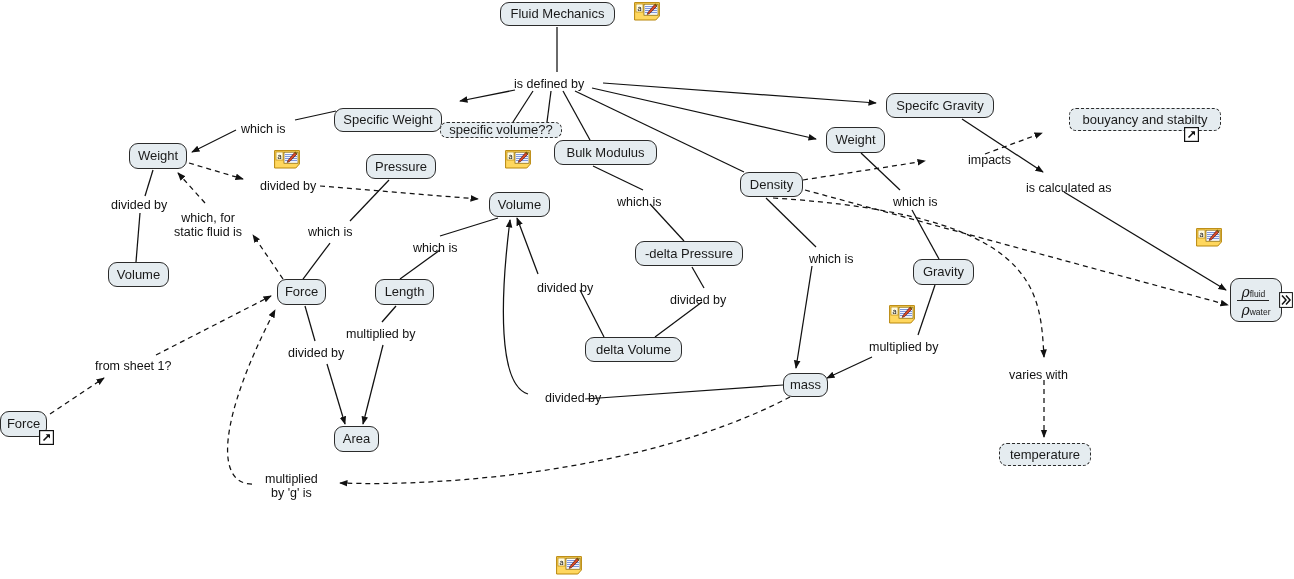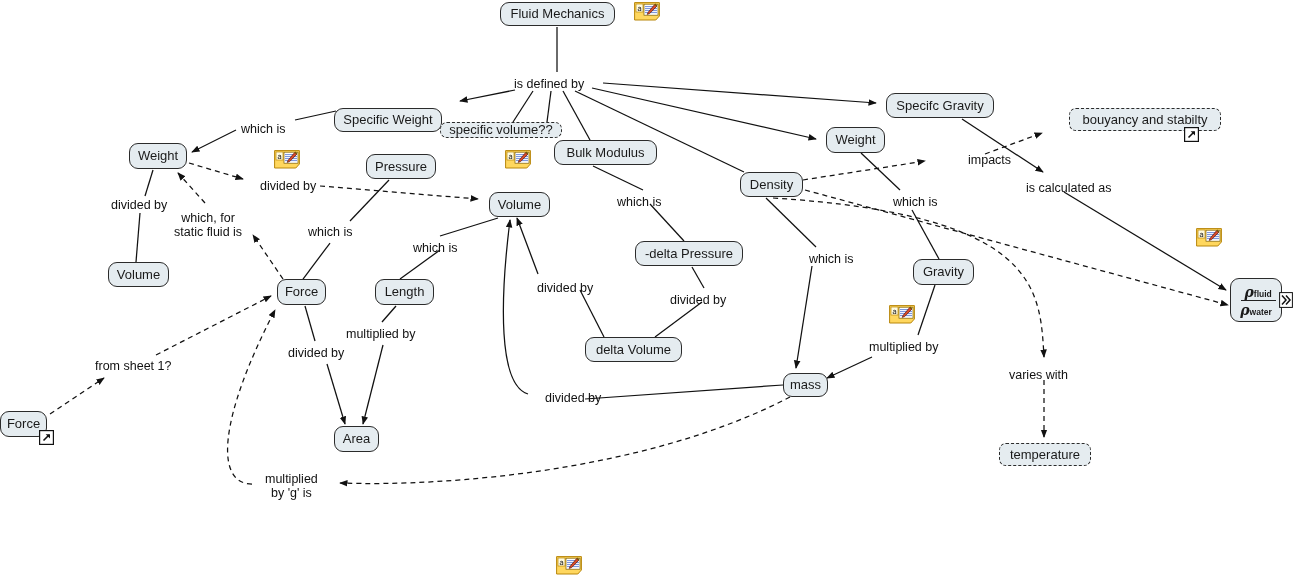--- a/index.html
+++ b/index.html
@@ -70,25 +70,24 @@
   }
   .expand-icon {
     position: absolute;
     width: 14px;
     height: 16px;
     z-index: 8;
   }
   .frac {
     display: flex;
     flex-direction: column;
-    align-items: flex-end;
+    align-items: flex-start;
     justify-content: center;
     line-height: 1;
     font-size: 13px;
-    font-weight: bold;
   }
   .frac .num {
     padding: 1px 4px 1px 4px;
     border-bottom: 1px solid #222;
   }
   .frac .den {
     padding: 2px 4px 0 4px;
   }
   .rho { font-family: "DejaVu Serif", serif; font-size: 14px; font-style: italic; }
   .sub { font-size: 8.5px; vertical-align: baseline; font-style: normal; font-family: "Liberation Sans", sans-serif;}
@@ -261,21 +260,21 @@
   </div>
 
   <div class="node" style="left:0px;top:411px;width:47px;height:26px;">
     <span>Force</span>
   </div>
 
   <div class="node" style="left:334px;top:426px;width:45px;height:26px;">
     <span>Area</span>
   </div>
 
-  <div class="node dashed" style="left:999px;top:443px;width:92px;height:23px;">
+  <div class="node dashed" style="left:999px;top:443px;width:92px;height:23px;border-radius:8px;">
     <span>temperature</span>
   </div>
 
   <div class="edge-label" style="left:514px;top:78px;">is defined by</div>
   <div class="edge-label" style="left:241px;top:123px;">which is</div>
   <div class="edge-label" style="left:936px;top:154px;padding-left:32px;">impacts</div>
   <div class="edge-label" style="left:260px;top:180px;">divided by</div>
   <div class="edge-label" style="left:1026px;top:182px;">is calculated as</div>
   <div class="edge-label" style="left:617px;top:196px;">which is</div>
   <div class="edge-label" style="left:893px;top:196px;">which is</div>

